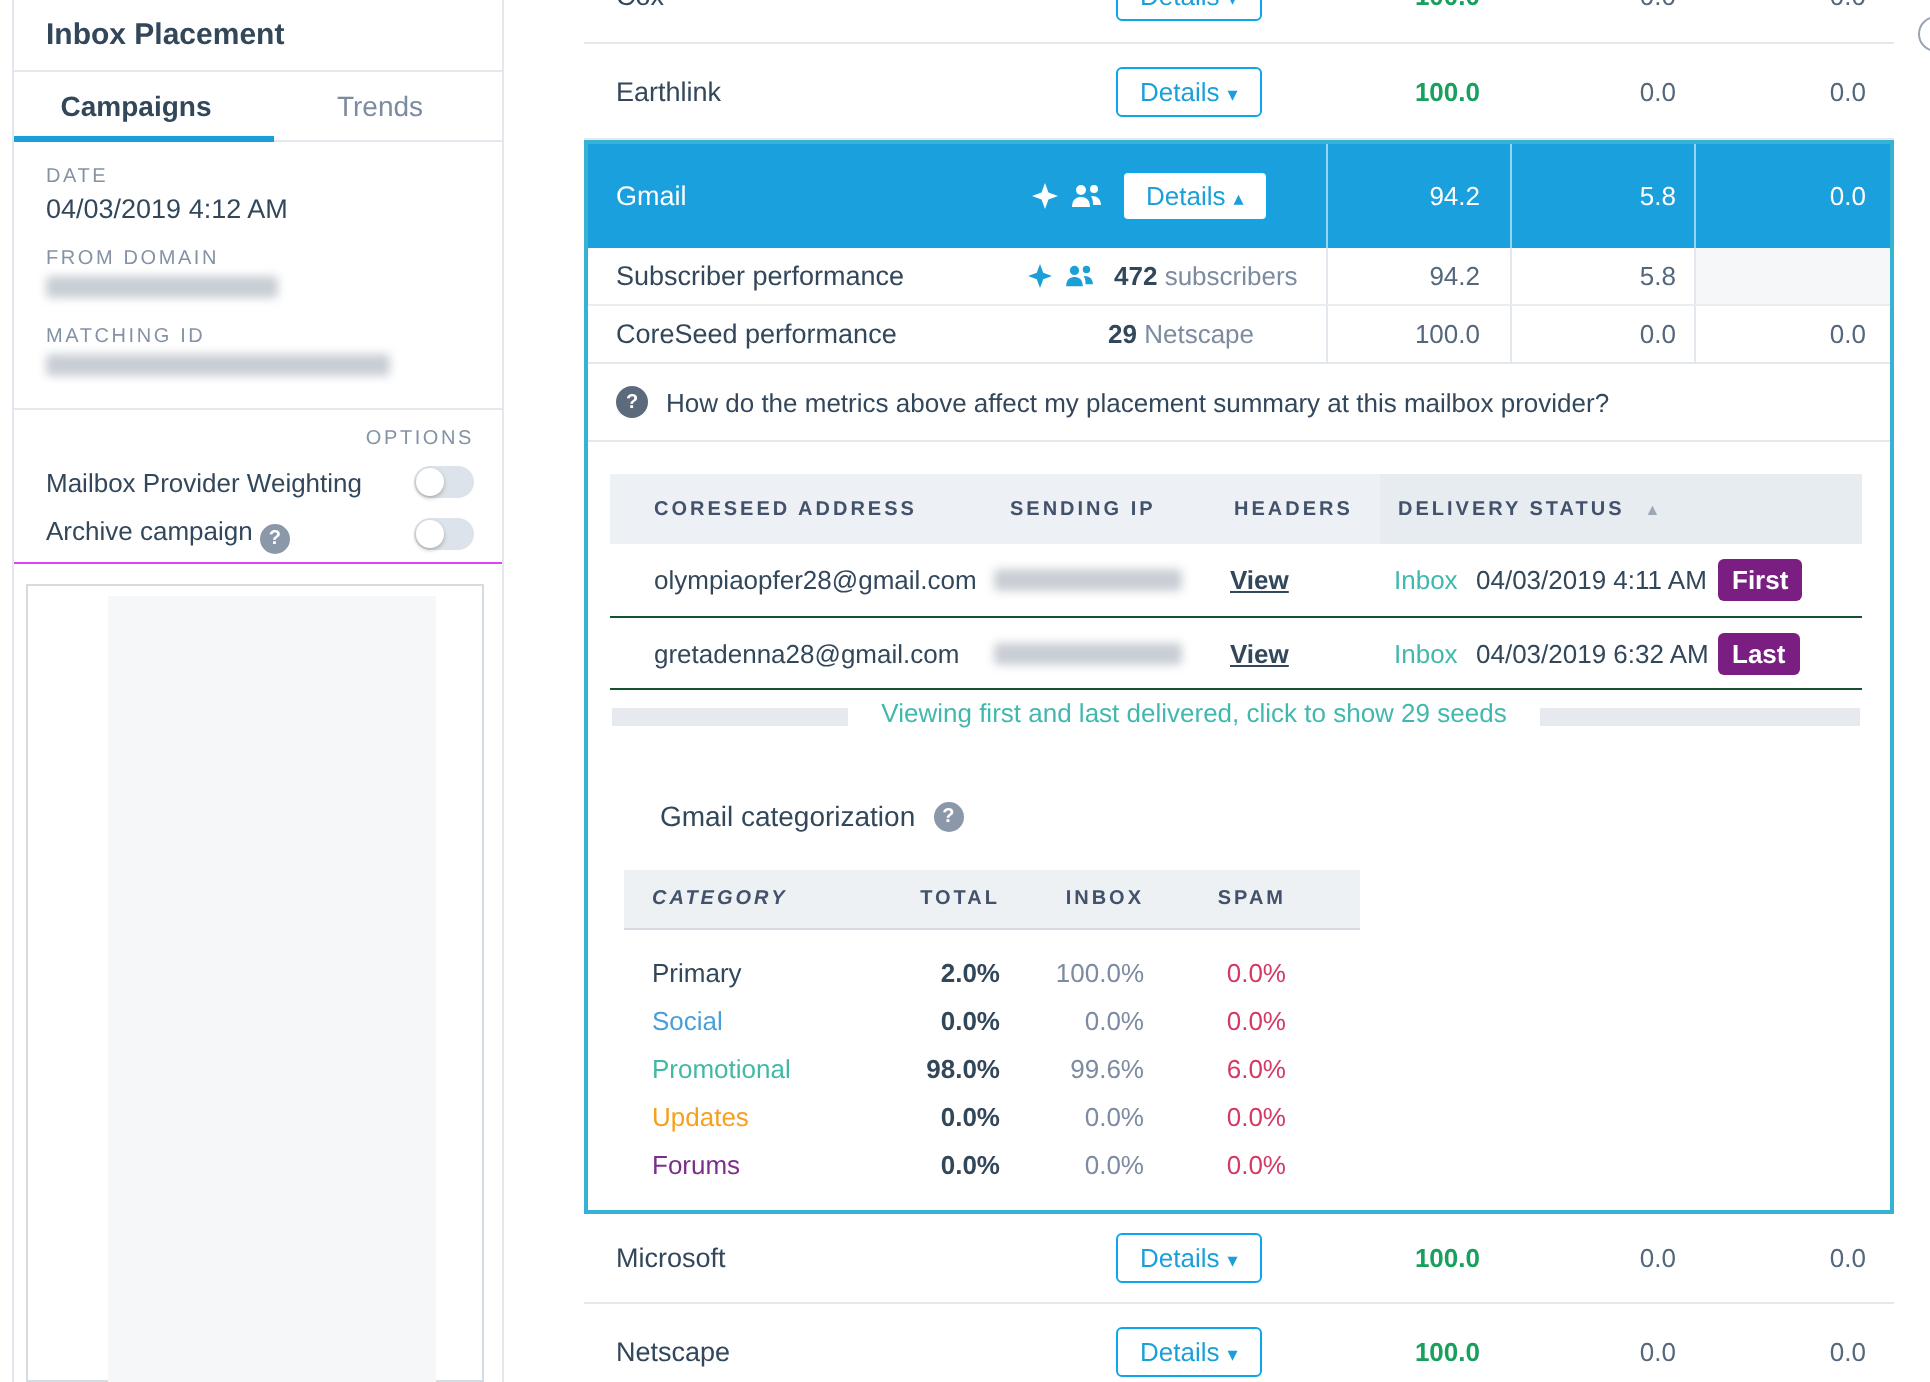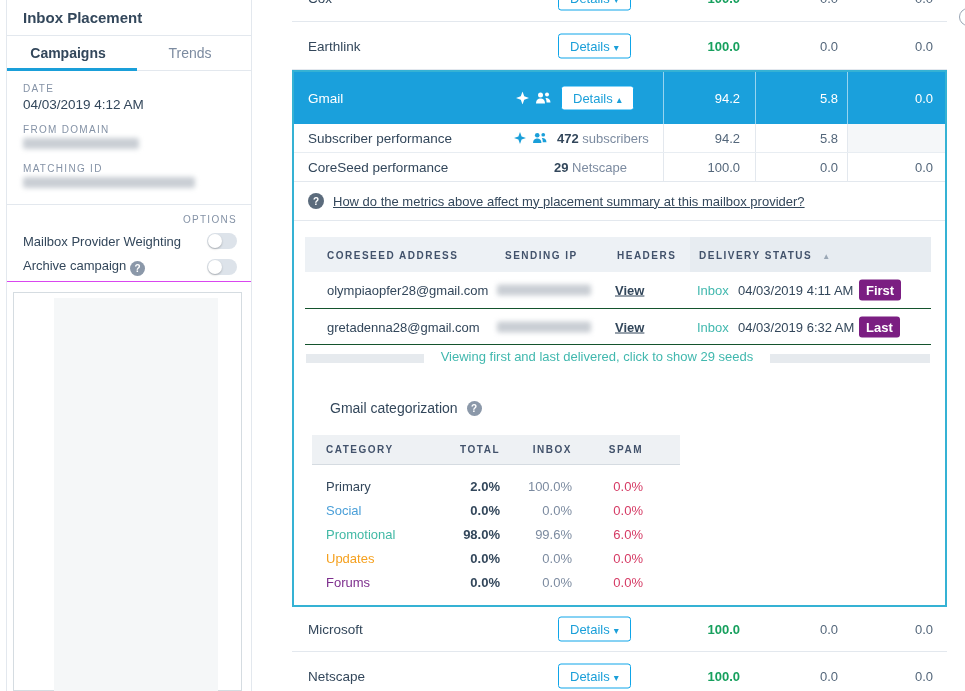--- a/index.html
+++ b/index.html
@@ -67,21 +67,21 @@
   .g-blue .details-btn { left:267px; background:#fff; }
   .pv { position:absolute; top:50%; transform:translateY(-50%); font-size:13px; }
   .pv.p1 { right:205px; } .pv.p2 { right:107px; } .pv.p3 { right:12px; }
   .g-blue .pv { color:#fff; }
   .g-sub .pv, .g-cs .pv { color:#54677b; }
   .count-group { position:absolute; left:262px; top:50%; transform:translateY(-50%); font-size:13px; white-space:nowrap; }
   .count-num { font-weight:bold; color:#33475b; }
   .count-unit { color:#7c8ba0; }
   .empty-cell { position:absolute; left:554px; top:0; right:0; bottom:0; background:#f5f7f9; }
   .g-question { height:39px; border-bottom:1px solid #e3e8ee; display:flex; align-items:center; padding-left:14px; gap:9px; }
-  .g-question .text { font-size:13px; color:#33475b;text-decoration:underline; }
+  .g-question .text { font-size:13px; color:#33475b; }
   
   .seed-table { position:absolute; left:11px; top:165px; width:626px; }
   .st-header { position:relative; height:35px; background:#edf1f5; }
   .st-header .h { position:absolute; top:50%; transform:translateY(-50%);
     font-size:10px; letter-spacing:1.5px; color:#42526b; font-weight:bold; white-space:nowrap; }
   .st-ds-bg { position:absolute; left:385px; top:0; bottom:0; right:0; background:#e7ecf1; }
   .h1 { left:22px; } .h2 { left:200px; } .h3 { left:312px; } .h4 { left:394px; }
   .sort-arrow { font-size:8px; color:#9aa7b5; margin-left:10px; }
   .st-row { position:relative; height:37px; border-bottom:1px solid #14532d; }
   .st-row .c { position:absolute; top:50%; transform:translateY(-50%); font-size:13px; color:#33475b; white-space:nowrap; }
@@ -97,21 +97,21 @@
   .vb-left { left:1px; width:118px; } .vb-right { left:465px; width:160px; }
   .viewing-text { position:absolute; left:119px; right:161px; top:0; text-align:center;
     font-size:13px; color:#41b8ae; cursor:pointer; white-space:nowrap; }
   
   .cat-title { position:absolute; left:16px; top:328px; display:flex; align-items:center; gap:9px;
     font-size:14px; color:#33475b;margin-left:20px; }
   .cat-table { position:absolute; left:18px; top:363px; width:368px; }
   .ct-header { display:grid; grid-template-columns:120px 68px 72px 71px; height:30px;
     background:#eef1f4; border-bottom:1px solid #d5dbe1; align-items:center;
     font-size:10px; letter-spacing:1.5px; color:#42526b; font-weight:bold; }
-  .ct-header .hc1 { padding-left:14px; }
+  .ct-header .hc1 { padding-left:14px;font-style:italic; }
   .ct-header .num, .ct-row .num { text-align:right; }
   .ct-rows { padding-top:9px; }
   .ct-row { display:grid; grid-template-columns:120px 68px 72px 71px; height:24px; align-items:center; font-size:13px; }
   .ct-row .cat { padding-left:14px; }
   .ct-row .total { font-weight:bold; color:#33475b; }
   .ct-row .inbox { color:#7c8ba0; }
   .ct-row .spam { color:#d53a64; }
   
   .partial-help { position:absolute; left:959px; top:8px; width:18px; height:18px;
     border:1px solid #98a4b3; border-radius:50%; background:#fff; }

